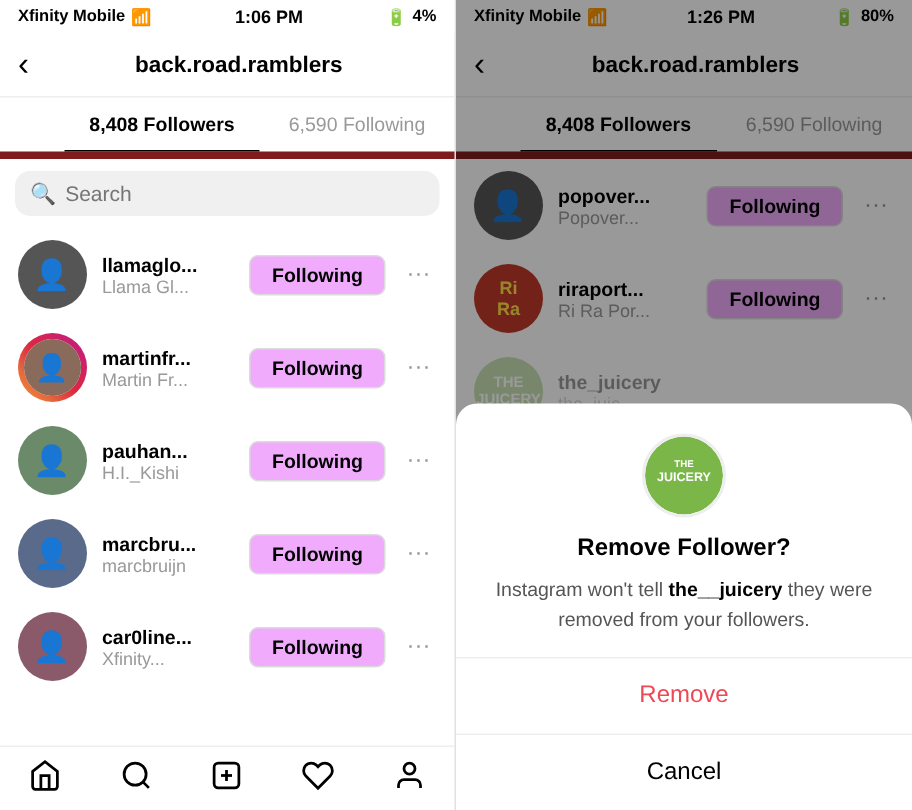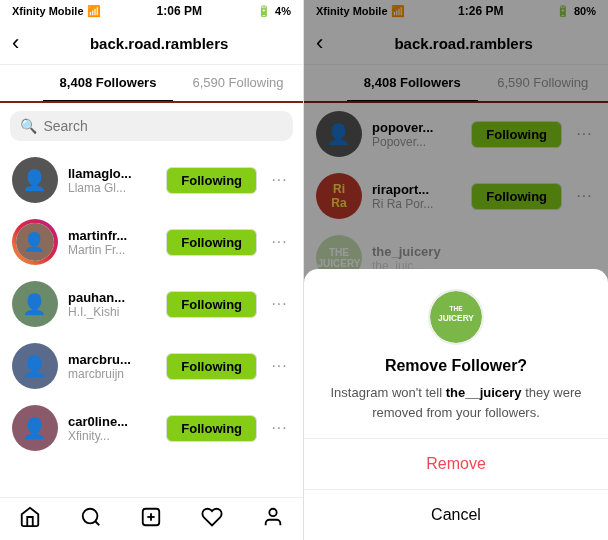--- a/index.html
+++ b/index.html
@@ -50,21 +50,21 @@
     }
     .header-title {
       font-size: 15px;
       font-weight: 600;
       text-align: center;
       flex: 1;
     }
 
     .tabs-row {
       display: flex;
-      border-bottom: 2px solid #7f1d1d;
+      border-bottom: 5px solid #7f1d1d;
       padding-left: 43px;
     }
     .tab {
       flex: 1;
       text-align: center;
       padding: 10px 0;
       font-size: 13px;
       color: #999;
       cursor: pointer;
     }
@@ -134,21 +134,21 @@
     .user-info { flex: 1; }
     .username { font-size: 13px; font-weight: 600; }
     .display-name { font-size: 12px; color: #999; }
 
     .following-btn {
       border: 1px solid #dbdbdb;
       border-radius: 6px;
       padding: 5px 14px;
       font-size: 13px;
       font-weight: 600;
-      background: #84cc16;
+      background: #f0abfc;
       cursor: pointer;
       white-space: nowrap;
     }
 
     .more-dots {
       color: #999;
       font-size: 16px;
       cursor: pointer;
       padding: 4px;
     }

